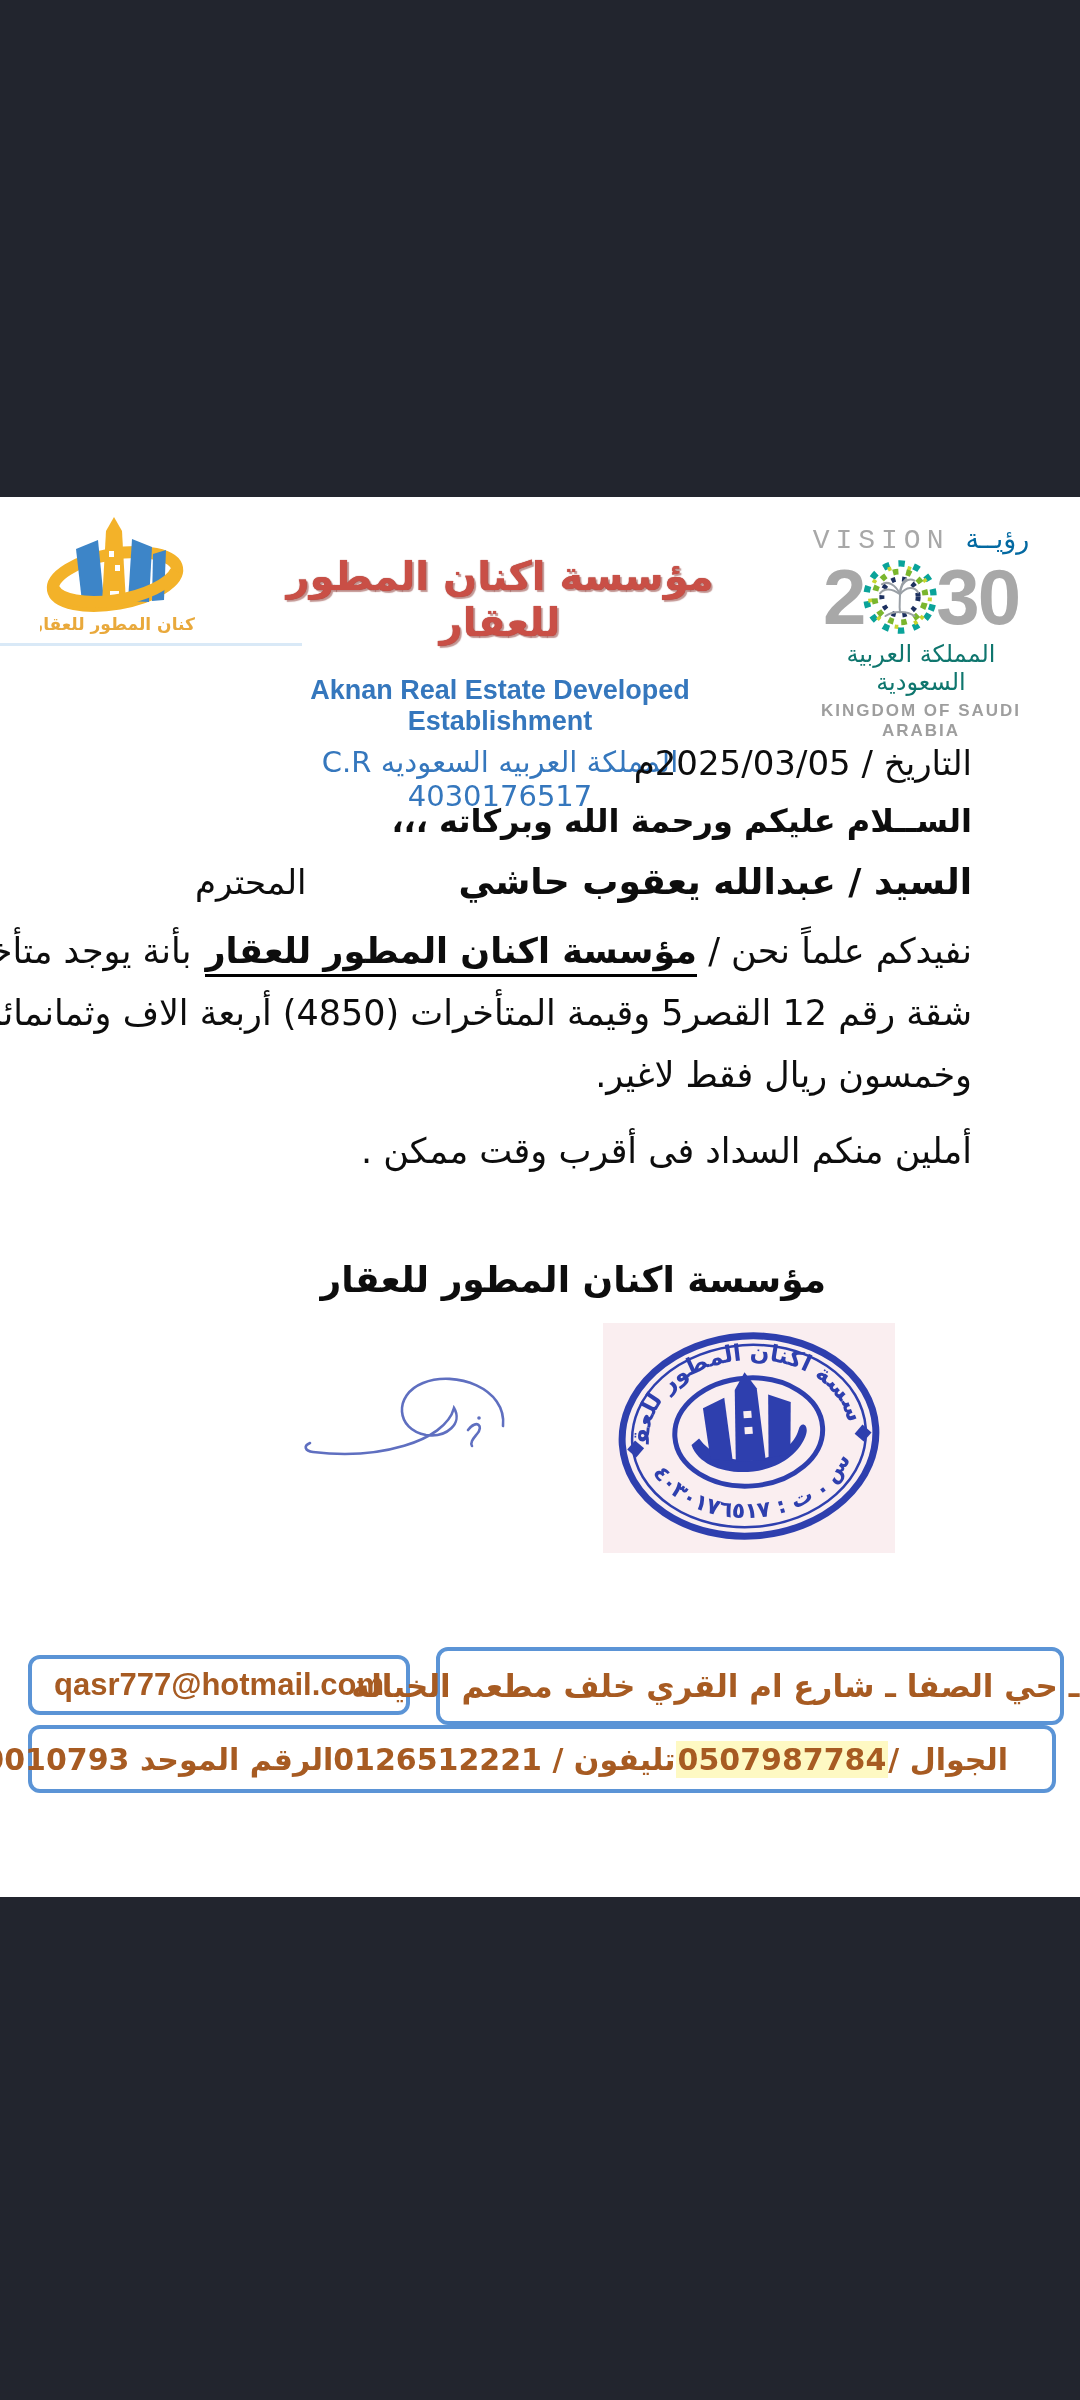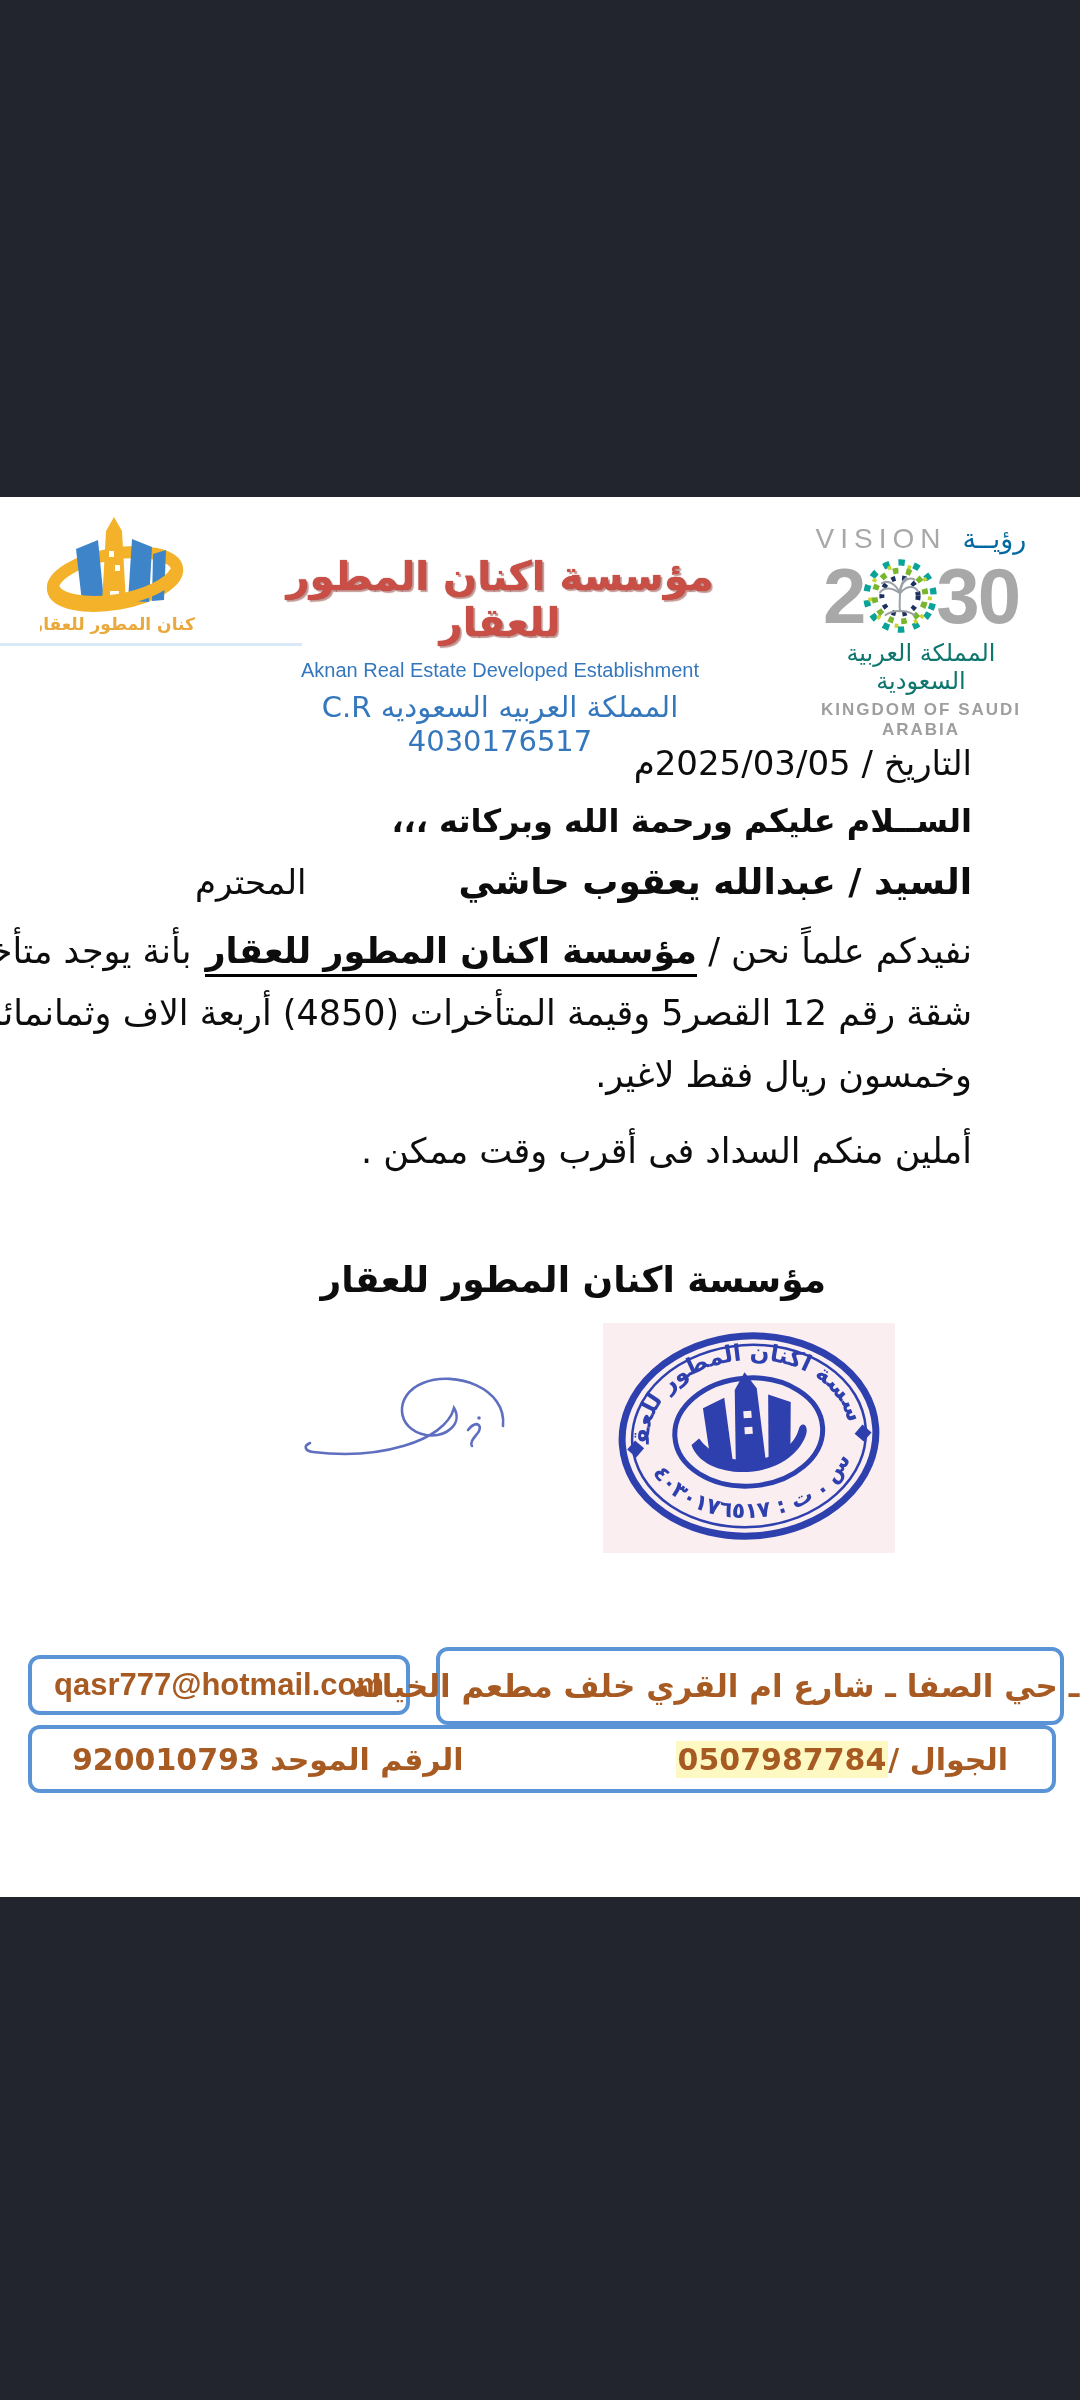--- a/index.html
+++ b/index.html
@@ -9,27 +9,27 @@
   .doc{position:absolute;top:497px;left:0;width:1080px;height:1400px;background:#ffffff;}
   .abs{position:absolute;}
   .ar{direction:rtl;unicode-bidi:embed;}
   .nowrap{white-space:nowrap;}
 
   
   .logo-underline{left:0;top:146px;width:302px;height:3px;background:#d9e9f7;}
   .header-center{left:280px;top:56px;width:440px;text-align:center;}
   .title-ar{font-size:40px;font-weight:bold;color:#c94f46;
             text-shadow:2px 2px 1px rgba(137,49,43,.5), 0 0 1px #9a3a33;}
-  .title-en{margin-top:14px;font-size:20px;font-weight:400;color:#3577bd;
+  .title-en{margin-top:30px;font-size:27px;font-weight:700;color:#3577bd;
             font-family:"Liberation Sans",sans-serif;}
   .cr-line{margin-top:8px;font-size:29px;color:#3577bd;}
 
   .vision{left:798px;top:26px;width:246px;text-align:center;color:#a8a8a8;}
   .v-row1{display:flex;justify-content:center;align-items:baseline;gap:16px;}
-  .v-word{font-family:Liberation Sans, sans-serif;font-size:28px;letter-spacing:6px;color:#a8a8a8;}
+  .v-word{font-family:Liberation Mono, monospace;font-size:28px;letter-spacing:6px;color:#a8a8a8;}
   .v-word-ar{font-size:27px;color:#0369a1;}
   .v-row2{display:flex;justify-content:center;align-items:center;margin-top:2px;}
   .v-digit{font-family:"Liberation Sans",sans-serif;font-weight:bold;font-size:78px;
            line-height:.95;color:#a8a8a8;letter-spacing:-2px;}
   .v-emblem{margin:0 -3px;}
   .v-ar{font-size:24px;color:#0f766e;margin-top:4px;}
   .v-en{font-family:"Liberation Sans",sans-serif;font-size:17px;letter-spacing:2px;
         color:#9e9e9e;margin-top:5px;font-weight:bold;}
 
   
@@ -177,18 +177,21 @@
       <span>qasr777@hotmail.com</span>
     </div>
     <div class="fbox addr-box">
       <span class="ar nowrap">جده ـ حي الصفا ـ شارع ام القري  خلف مطعم الخيالة</span>
     </div>
     <div class="fbox contact-box">
       <span class="cgroup">
         <span>الجوال /</span><span class="hl">0507987784</span>
       </span>
       <span class="cgroup">
+        <span>تليفون / </span><span>0126512221</span>
+      </span>
+      <span class="cgroup">
         <span>الرقم الموحد </span><span>920010793</span>
       </span>
     </div>
 
   </div>
 </div>
 
 </body></html>

